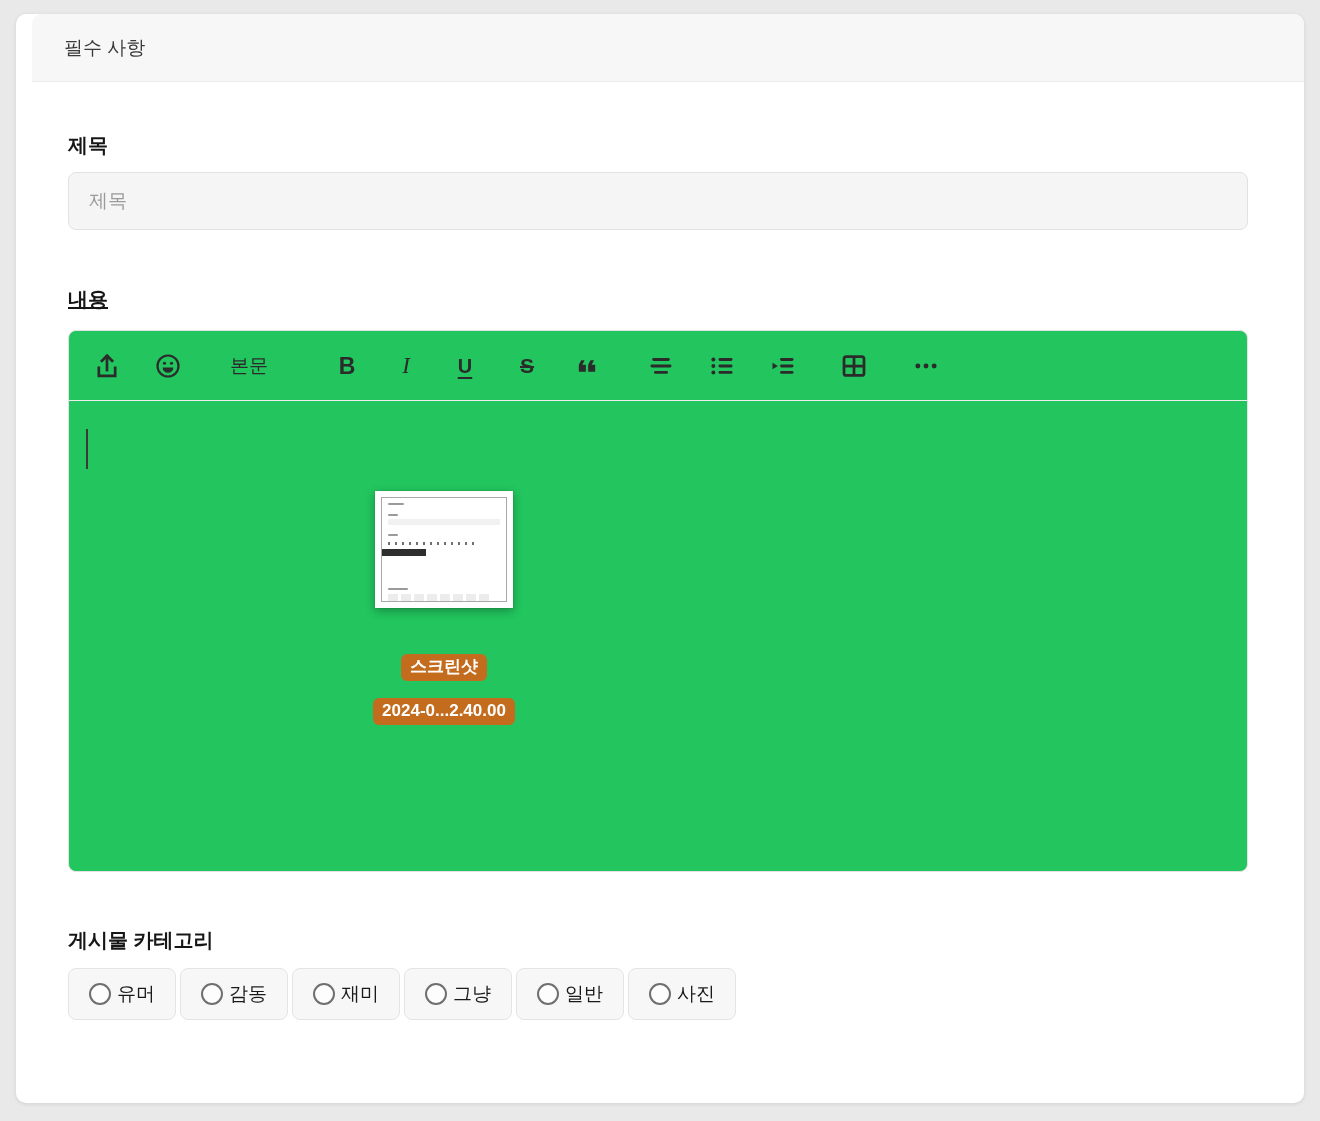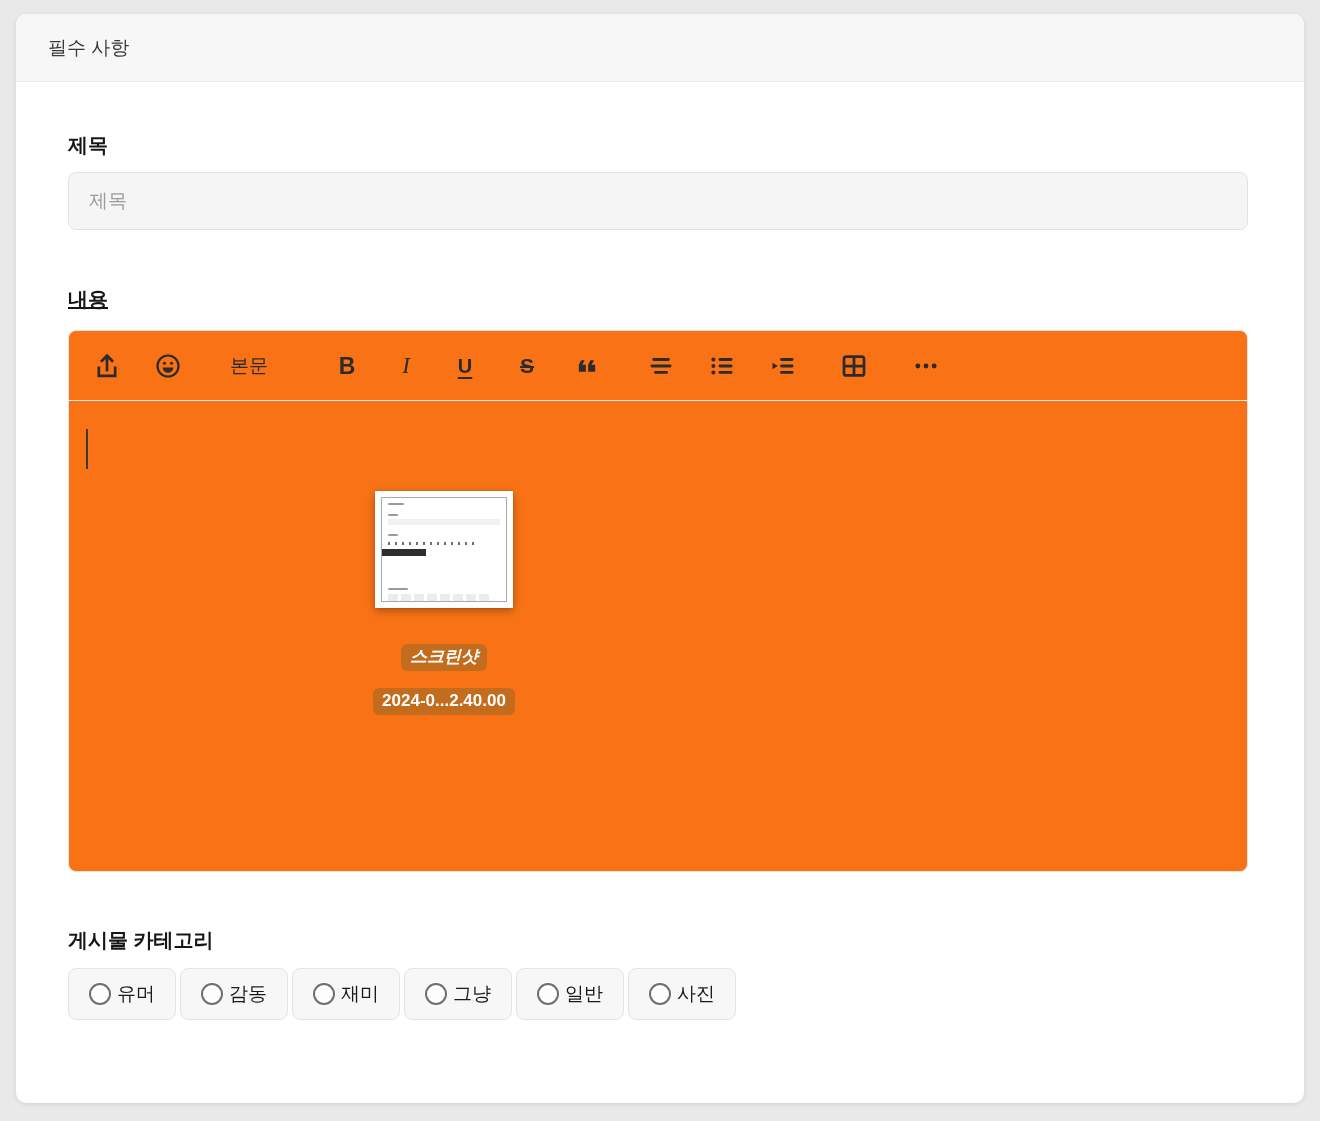--- a/index.html
+++ b/index.html
@@ -7,20 +7,21 @@
   body {
     background:#e9e9e9;
     font-family:"Liberation Sans", sans-serif;
     position:relative;
     overflow:hidden;
   }
   .card {
     position:absolute; left:16px; top:14px; width:1288px; height:1089px;
     background:#ffffff; border-radius:10px;
     box-shadow:0 1px 4px rgba(0,0,0,0.10);
+    padding-left:16px;
   }
   .card-header {
     height:68px; background:#f7f7f7; border-bottom:1px solid #ececec;
     border-radius:10px 10px 0 0;
     display:flex; align-items:center; padding-left:32px;
   }
   .card-header-title { font-size:19px; color:#3a3a3a; }
 
   .field-label {
     position:absolute; left:52px; font-size:20px; font-weight:700; color:#161616;
@@ -32,21 +33,21 @@
   .title-input {
     position:absolute; left:52px; top:158px; width:1180px; height:58px;
     background:#f5f5f5; border:1px solid #e2e2e2; border-radius:8px;
     font-size:19px; color:#222; padding:0 20px;
     font-family:"Liberation Sans", sans-serif; outline:none;
   }
   .title-input::placeholder { color:#9b9b9b; }
 
   .editor {
     position:absolute; left:52px; top:316px; width:1180px; height:542px;
-    background:#f97316; border:1px solid #e2e2e2; border-radius:8px;
+    background:#22c55e; border:1px solid #e2e2e2; border-radius:8px;
   }
   .toolbar {
     position:relative; height:70px; border-bottom:1px solid #ededed;
   }
   .tb-btn {
     position:absolute; top:17px; width:36px; height:36px;
     display:flex; align-items:center; justify-content:center;
     background:transparent; border:none; cursor:pointer; color:#2b2b2b;
   }
   .tb-btn svg { display:block; }
@@ -84,21 +85,21 @@
     background:repeating-linear-gradient(90deg,#6f6f6f 0 2px, transparent 2px 7px); }
   .m-dark { margin-top:4px; margin-left:-6px; width:44px; height:7px; background:#2e2e2e; }
   .m-cat { width:20px; margin-top:32px; }
   .m-chips { margin-top:4px; height:7px; width:92%;
     background:repeating-linear-gradient(90deg,#ececec 0 10px, transparent 10px 13px); }
 
   .badge {
     background:#c46c1e; color:#ffffff; font-weight:700; font-size:17px;
     padding:2px 9px; border-radius:6px; line-height:1.35; white-space:nowrap;
   }
-  .badge-top { margin-top:36px;font-style:italic; }
+  .badge-top { margin-top:46px; }
   .badge-bottom { margin-top:17px; }
 
   .chips { position:absolute; left:52px; top:954px; display:flex; gap:4px; }
   .chip {
     height:52px; background:#f7f7f7; border:1px solid #e4e4e4; border-radius:8px;
     display:flex; align-items:center; padding:0 20px; cursor:pointer;
   }
   .radio-circle {
     width:22px; height:22px; border:2px solid #6f6f6f; border-radius:50%;
     background:#fdfdfd; margin-right:6px; flex:none;

